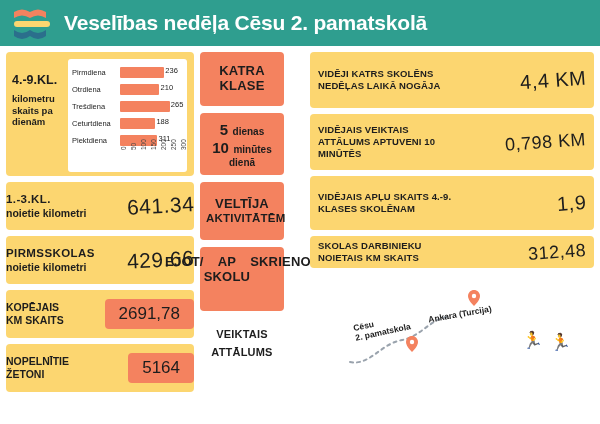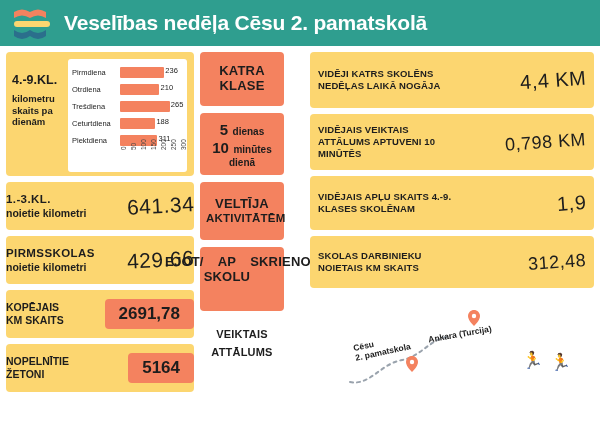--- a/index.html
+++ b/index.html
@@ -166,21 +166,21 @@
     color: #1d1d1d;
     font-weight: normal;
     letter-spacing: 0.5px;
     transform: rotate(-3deg);
   }
   .pill {
     background: #f4825f;
     border-radius: 4px;
     padding: 5px 14px;
     font-size: 17px;
-    font-weight: bold;
+    font-weight: normal;
     color: #1d1d1d;
   }
 
   
   .mid-text {
     font-size: 13px;
     font-weight: bold;
     line-height: 1.15;
     letter-spacing: 0.2px;
   }
@@ -412,21 +412,21 @@
       <div class="right-card" style="height:56px;">
         <div class="right-label" style="max-width:140px;">VIDĒJAIS VEIKTAIS ATTĀLUMS APTUVENI 10 MINŪTĒS</div>
         <div class="right-val sm">0,798 KM</div>
       </div>
 
       <div class="right-card" style="height:54px;">
         <div class="right-label" style="max-width:150px;">VIDĒJAIS APĻU SKAITS 4.-9. KLASES SKOLĒNAM</div>
         <div class="right-val">1,9</div>
       </div>
 
-      <div class="right-card" style="height:52px;">
+      <div class="right-card" style="height:32px;">
         <div class="right-label" style="max-width:150px;">SKOLAS DARBINIEKU NOIETAIS KM SKAITS</div>
         <div class="right-val sm">312,48</div>
       </div>
 
       <div class="map-card">
         <svg width="284" height="104" viewBox="0 0 284 104" style="position:absolute;left:0;top:0;">
           <path d="M40 88 C 60 92, 70 70, 92 66 C 112 62, 118 46, 140 42" stroke="#9aa3ad" stroke-width="2" fill="none" stroke-dasharray="3,4" stroke-linecap="round"></path>
         </svg>
 
         <div class="map-label" style="left:44px; top:44px; transform:rotate(-12deg);">

